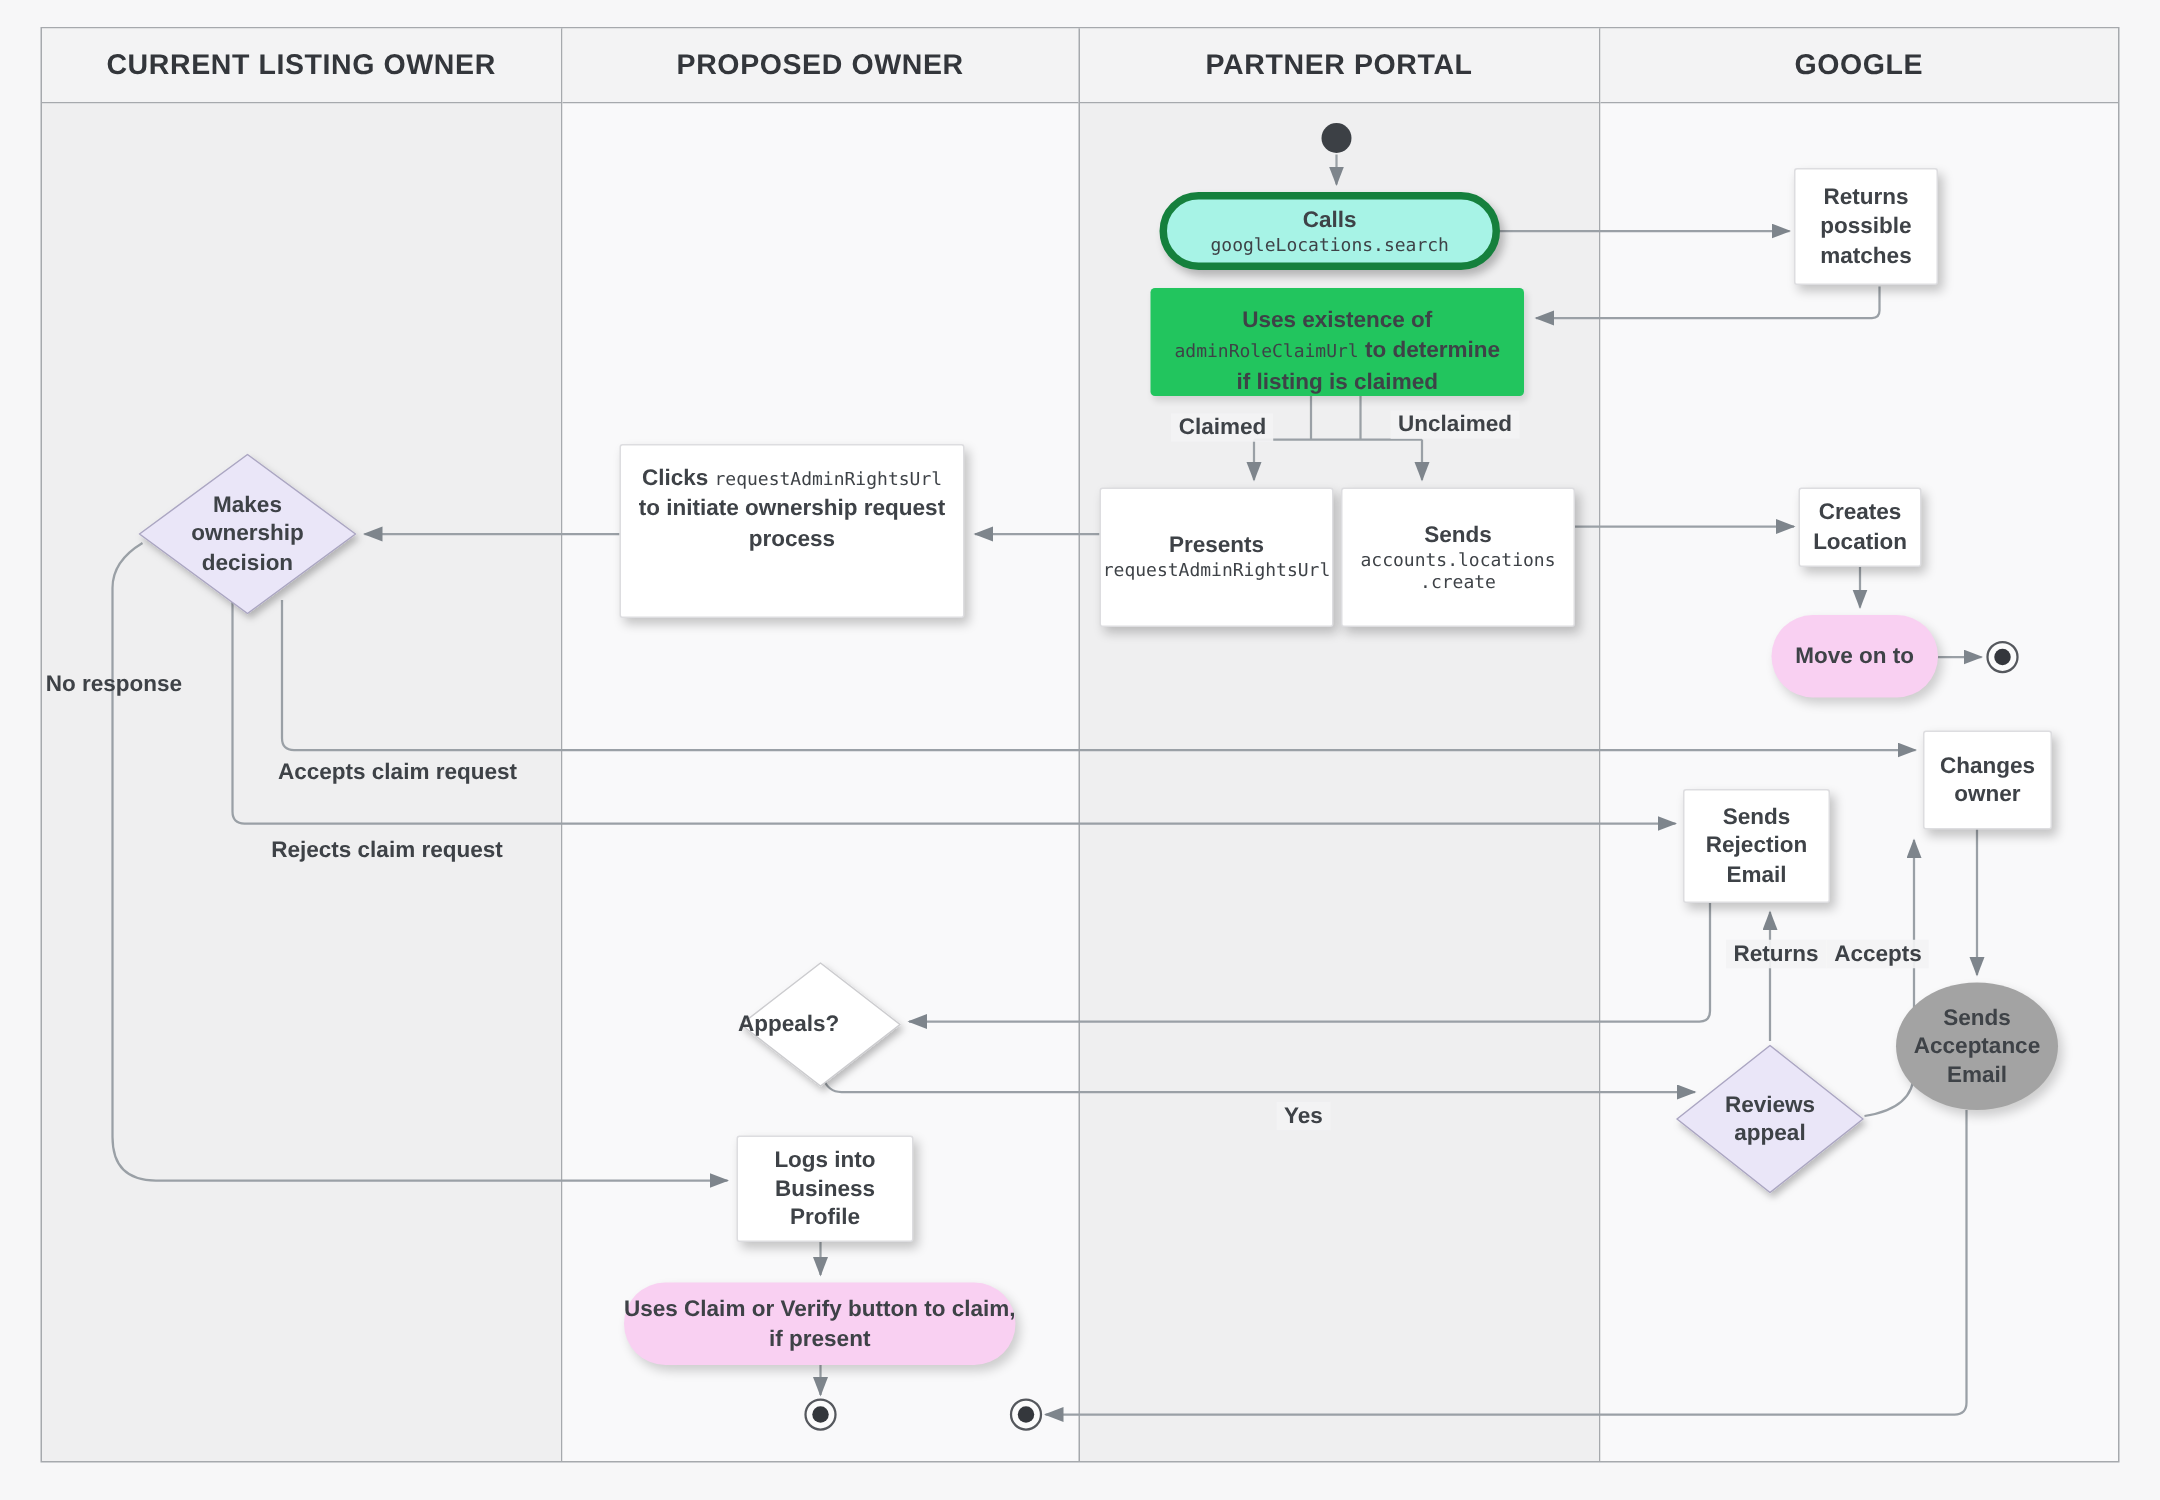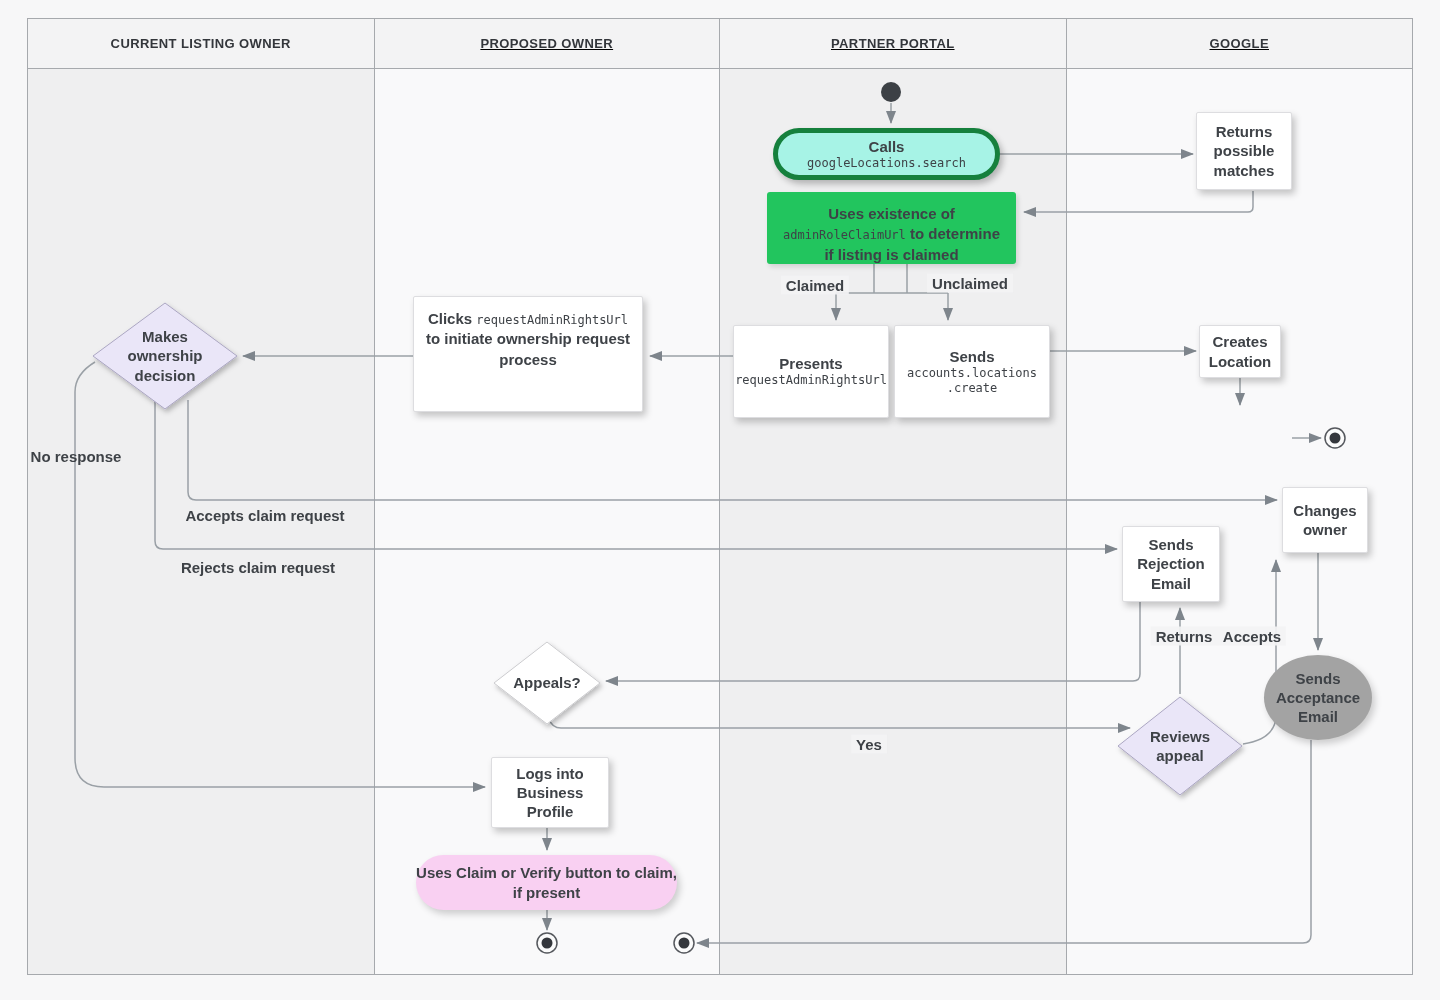--- a/index.html
+++ b/index.html
@@ -3,24 +3,24 @@
 <meta charset="utf-8">
 <style>
   html,body{margin:0;padding:0;background:#f7f7f8;}
   .root{position:relative;width:1440px;height:1000px;background:#f7f7f8;
         font-family:"Liberation Sans",sans-serif;overflow:hidden;}
 
   
   .frame{position:absolute;left:27px;top:18px;width:1386px;height:957px;
          border:1px solid #a6a9ad;box-sizing:border-box;display:flex;}
   .lane{position:relative;height:100%;box-sizing:border-box;}
-  .lane+.lane{border-left:1px solid #a6a9ad;text-decoration:underline;}
+  .lane+.lane{border-left:1px solid #a6a9ad;}
   .lane-header{height:50px;display:flex;align-items:center;justify-content:center;
                background:#f3f3f4;border-bottom:1px solid #a6a9ad;box-sizing:border-box;
-               font-size:13px;font-weight:bold;letter-spacing:.4px;color:#33363b;}
+               font-size:19px;font-weight:bold;letter-spacing:.4px;color:#33363b;}
   .lane-body{position:absolute;top:50px;bottom:0;left:0;right:0;}
   .lane.grey .lane-body{background:#efeff0;}
   .lane.light .lane-body{background:#f9f9fa;}
 
   
   svg.edges{position:absolute;left:0;top:0;z-index:1;pointer-events:none;}
   path.e{fill:none;stroke:#9aa0a6;stroke-width:1.5px;}
 
   
   .node{position:absolute;z-index:2;display:flex;flex-direction:column;align-items:center;
@@ -28,21 +28,21 @@
         line-height:1.28;box-sizing:border-box;}
   .node.flow{display:block;padding:12px 10px;line-height:1.35;}
   .c{font-family:"DejaVu Sans Mono",monospace;font-weight:normal;font-size:12px;}
   .box{background:#fff;border:1px solid #dddde0;border-radius:2px;
        box-shadow:3px 4px 7px rgba(0,0,0,.22);}
   .lav{background:#22c55e;border-radius:3px;box-shadow:2px 3px 5px rgba(0,0,0,.12);}
   .teal{background:#a7f3e6;border:5px solid #15803d;border-radius:27px;
         box-shadow:3px 4px 6px rgba(0,0,0,.25);}
   .pink{background:#f9d0f2;border-radius:28px;box-shadow:3px 4px 7px rgba(0,0,0,.18);}
   .ellipse{background:#a3a3a3;border-radius:50%;box-shadow:3px 4px 7px rgba(0,0,0,.18);}
-  .dtext{position:absolute;z-index:2;display:flex;align-items:center;justify-content:center;
+  .dtext{position:absolute;z-index:2;display:flex;align-items:center;
          text-align:center;color:#3e4247;font-size:15px;font-weight:bold;line-height:1.3;}
 
   
   .elabel{position:absolute;z-index:3;transform:translate(-50%,-50%);font-size:15px;
           font-weight:bold;color:#3e4247;white-space:nowrap;padding:1px 5px;}
   .elabel.bg{background:rgba(243,243,244,.92);}
   .elabel.wrap{white-space:normal;width:92px;text-align:center;}
 </style>
 </head>
 <body>
@@ -164,20 +164,23 @@
   <div class="node box flow" style="left:413px;top:296px;width:230px;height:116px">
     <span>Clicks</span>
     <span class="c">requestAdminRightsUrl</span>
     <span>to initiate ownership request process</span>
   </div>
 
   <div class="node box" style="left:1199px;top:325px;width:82px;height:53px">
     <span>Creates Location</span>
   </div>
 
+  <div class="node pink" style="left:1181px;top:410px;width:111px;height:55px">
+    <span>Move on to</span>
+  </div>
 
   <div class="node box" style="left:1282px;top:487px;width:86px;height:66px">
     <span>Changes owner</span>
   </div>
 
   <div class="node box" style="left:1122px;top:526px;width:98px;height:76px">
     <span>Sends Rejection Email</span>
   </div>
 
   <div class="node ellipse" style="left:1264px;top:655px;width:108px;height:85px">

